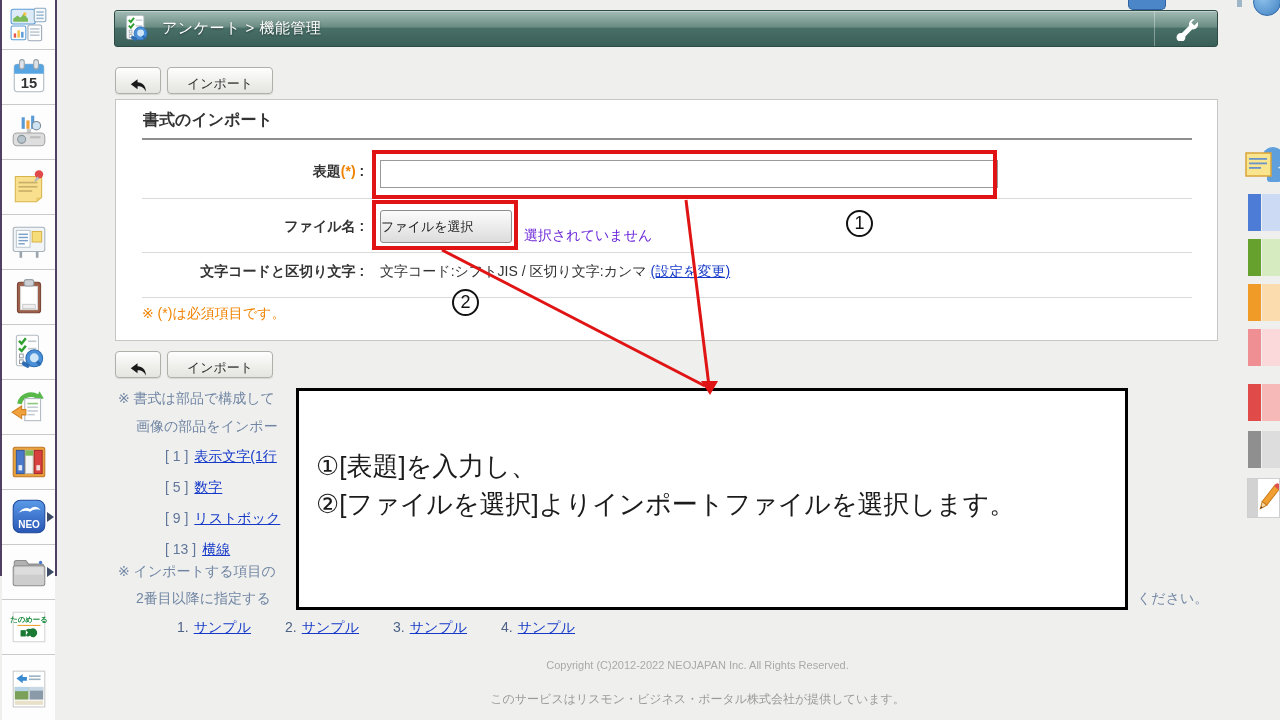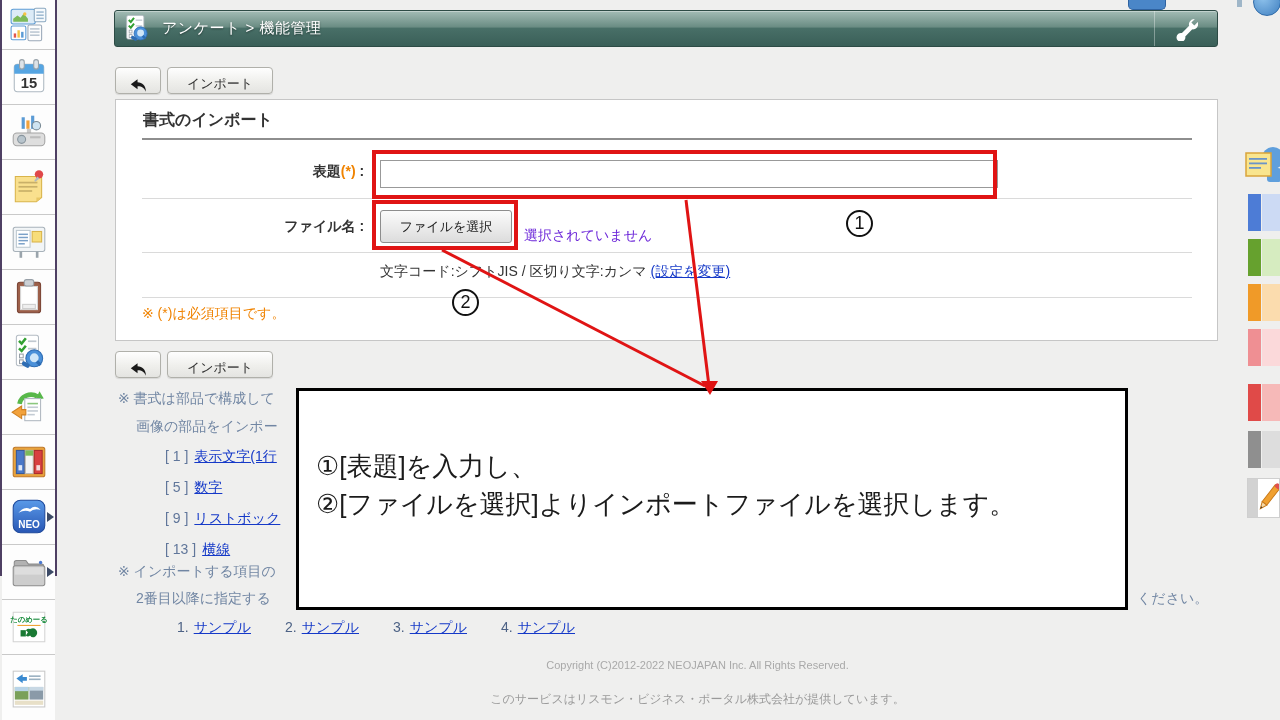--- a/index.html
+++ b/index.html
@@ -40,21 +40,21 @@
   .panel-title{position:absolute;left:27px;top:10px;font-size:16px;font-weight:bold;color:#333;}
   .panel-rule{position:absolute;left:26px;top:38px;width:1050px;height:2px;background:#8e8e8e;}
   .sep{position:absolute;left:26px;width:1050px;height:1px;background:#dadada;}
   .row-label{position:absolute;left:0;width:252px;text-align:right;font-size:14px;color:#333;
              font-weight:bold;white-space:pre;}
   .req{color:#f08300;font-weight:bold;}
   .title-input{position:absolute;left:264px;top:60px;width:606px;height:26px;border:1px solid #999;
                background:#fff;font-size:14px;padding:0 5px;box-sizing:content-box;}
   .file-btn{position:absolute;left:264px;top:110px;width:130px;height:31px;border:1px solid #8d8d8d;
             border-radius:3px;background:linear-gradient(#fbfbfb,#e9e9e9 60%,#dcdcdc);
-            font-size:13px;color:#222;display:flex;align-items:center;justify-content:center;cursor:pointer;}
+            font-size:13px;color:#222;display:flex;align-items:center;justify-content:flex-start;cursor:pointer;}
   .file-status{position:absolute;left:408px;top:117px;font-size:14px;color:#6d28d9;margin-top:10px;}
   .row-value{position:absolute;left:264px;font-size:14px;color:#333;white-space:pre;}
   .blue-link{color:#1539c8;text-decoration:underline;cursor:pointer;}
   .required-note{position:absolute;left:26px;top:205px;font-size:14px;color:#f08300;}
 
   
   .note-line{position:absolute;font-size:14px;color:#7186a3;white-space:pre;}
   .note-item{position:absolute;left:165px;font-size:14px;white-space:pre;}
   .note-num{color:#60769a;margin-right:6px;}
   .note-link{color:#1539c8;text-decoration:underline;cursor:pointer;}
@@ -297,20 +297,21 @@
     <input class="title-input" type="text" value="" style="">
     <div class="sep" style="top:98px;"></div>
 
     <div class="row-label" style="top:118px;"><span>ファイル名</span><span> : </span></div>
     <div class="file-btn">
         <span>ファイルを選択</span>
       </div>
     <div class="file-status">選択されていません</div>
     <div class="sep" style="top:152px;"></div>
 
+    <div class="row-label" style="top:163px;"><span>文字コードと区切り文字</span><span> : </span></div>
     <div class="row-value" style="top:163px;"><span>文字コード:シフトJIS / 区切り文字:カンマ</span> <a class="blue-link">(設定を変更)</a></div>
     <div class="sep" style="top:197px;"></div>
 
     <div class="required-note">※ (*)は必須項目です。</div>
   </div>
 
   <div class="btn" style="left:115px;top:351px;width:46px;">
     <svg width="18" height="15" viewBox="0 0 20 16">
       <path fill="#1a1a1a" d="M9.5 1 L2 6.6 9.5 12.2 V8.8 C14.5 8.8 17.3 10.9 18.8 15 18.8 8.2 14.8 4.4 9.5 4.4 Z"></path>
     </svg>

